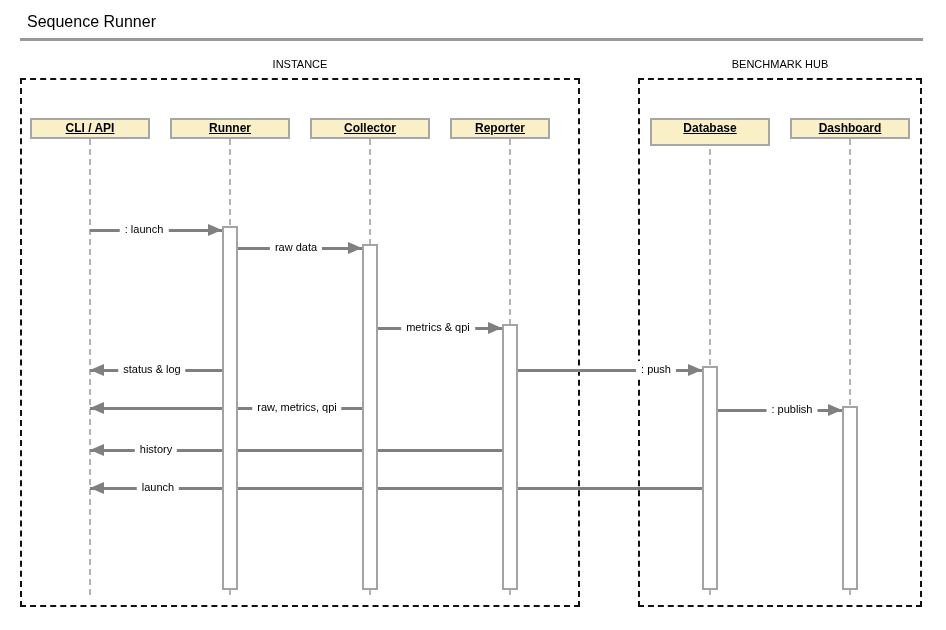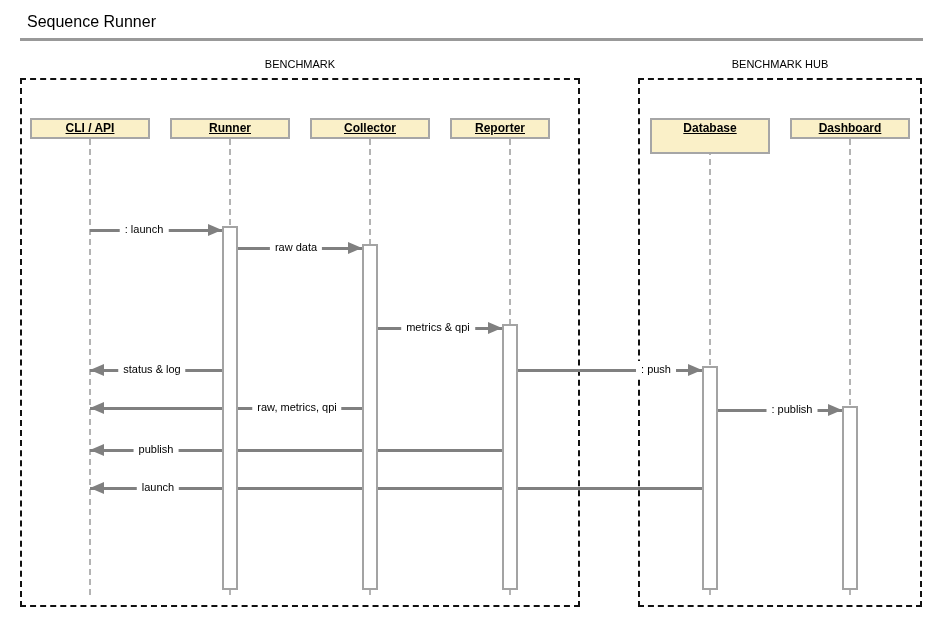--- a/index.html
+++ b/index.html
@@ -31,33 +31,33 @@
   .arrow.left  { border-right:14px solid var(--line,#808080); }
 </style>
 </head>
 <body>
 
 <div class="canvas">
   <div class="title">Sequence Runner</div>
   <div class="title-rule"></div>
   <div id="diagram">
       <div class="frame" style="left: 20px; top: 78px; width: 560px; height: 529px;"></div>
-      <div class="frame-label" style="left: 300px;">BENCHMARK</div>
+      <div class="frame-label" style="left: 300px;">INSTANCE</div>
       <div class="frame" style="left: 638px; top: 78px; width: 284px; height: 529px;"></div>
       <div class="frame-label" style="left: 780px;">BENCHMARK HUB</div>
       <div class="lifeline" style="left: 89px; top: 139px; height: 456px;"></div>
       <div class="pbox" style="left: 30px; top: 118px; width: 120px; height: 21px;">CLI / API</div>
       <div class="lifeline" style="left: 229px; top: 139px; height: 456px;"></div>
       <div class="pbox" style="left: 170px; top: 118px; width: 120px; height: 21px;">Runner</div>
       <div class="lifeline" style="left: 369px; top: 139px; height: 456px;"></div>
       <div class="pbox" style="left: 310px; top: 118px; width: 120px; height: 21px; text-align: center;">Collector</div>
       <div class="lifeline" style="left: 509px; top: 139px; height: 456px;"></div>
       <div class="pbox" style="left: 450px; top: 118px; width: 100px; height: 21px;">Reporter</div>
       <div class="lifeline" style="left: 709px; top: 139px; height: 456px;"></div>
-      <div class="pbox" style="left: 650px; top: 118px; width: 120px; height: 36px;">Database</div>
+      <div class="pbox" style="left: 650px; top: 118px; width: 120px; height: 28px;">Database</div>
       <div class="lifeline" style="left: 849px; top: 139px; height: 456px;"></div>
       <div class="pbox" style="left: 790px; top: 118px; width: 120px; height: 21px;">Dashboard</div>
       <div class="msg-line" style="left: 90px; top: 229px; width: 132px;"></div>
       <div class="msg-line" style="left: 238px; top: 247px; width: 124px;"></div>
       <div class="msg-line" style="left: 378px; top: 327px; width: 124px;"></div>
       <div class="msg-line" style="left: 90px; top: 369px; width: 132px;"></div>
       <div class="msg-line" style="left: 518px; top: 369px; width: 184px;"></div>
       <div class="msg-line" style="left: 90px; top: 407px; width: 272px;"></div>
       <div class="msg-line" style="left: 718px; top: 409px; width: 124px;"></div>
       <div class="msg-line" style="left: 90px; top: 449px; width: 412px;"></div>
@@ -75,17 +75,17 @@
       <div class="msg-label" style="left: 438px; top: 319px;">metrics &amp; qpi</div>
       <div class="arrow left" style="left: 90px; top: 364px;"></div>
       <div class="msg-label" style="left: 152px; top: 361px;">status &amp; log</div>
       <div class="arrow right" style="left: 688px; top: 364px;"></div>
       <div class="msg-label" style="left: 608px; top: 361px; margin-left: 48px;">: push</div>
       <div class="arrow left" style="left: 90px; top: 402px;"></div>
       <div class="msg-label" style="left: 297px; top: 399px;">raw, metrics, qpi</div>
       <div class="arrow right" style="left: 828px; top: 404px;"></div>
       <div class="msg-label" style="left: 744px; top: 401px; margin-left: 48px;">: publish</div>
       <div class="arrow left" style="left: 90px; top: 444px;"></div>
-      <div class="msg-label" style="left: 156px; top: 441px;">publish</div>
+      <div class="msg-label" style="left: 156px; top: 441px;">history</div>
       <div class="arrow left" style="left: 90px; top: 482px;"></div>
       <div class="msg-label" style="left: 158px; top: 479px;">launch</div>
     </div>
 </div>
 
 </body></html>

